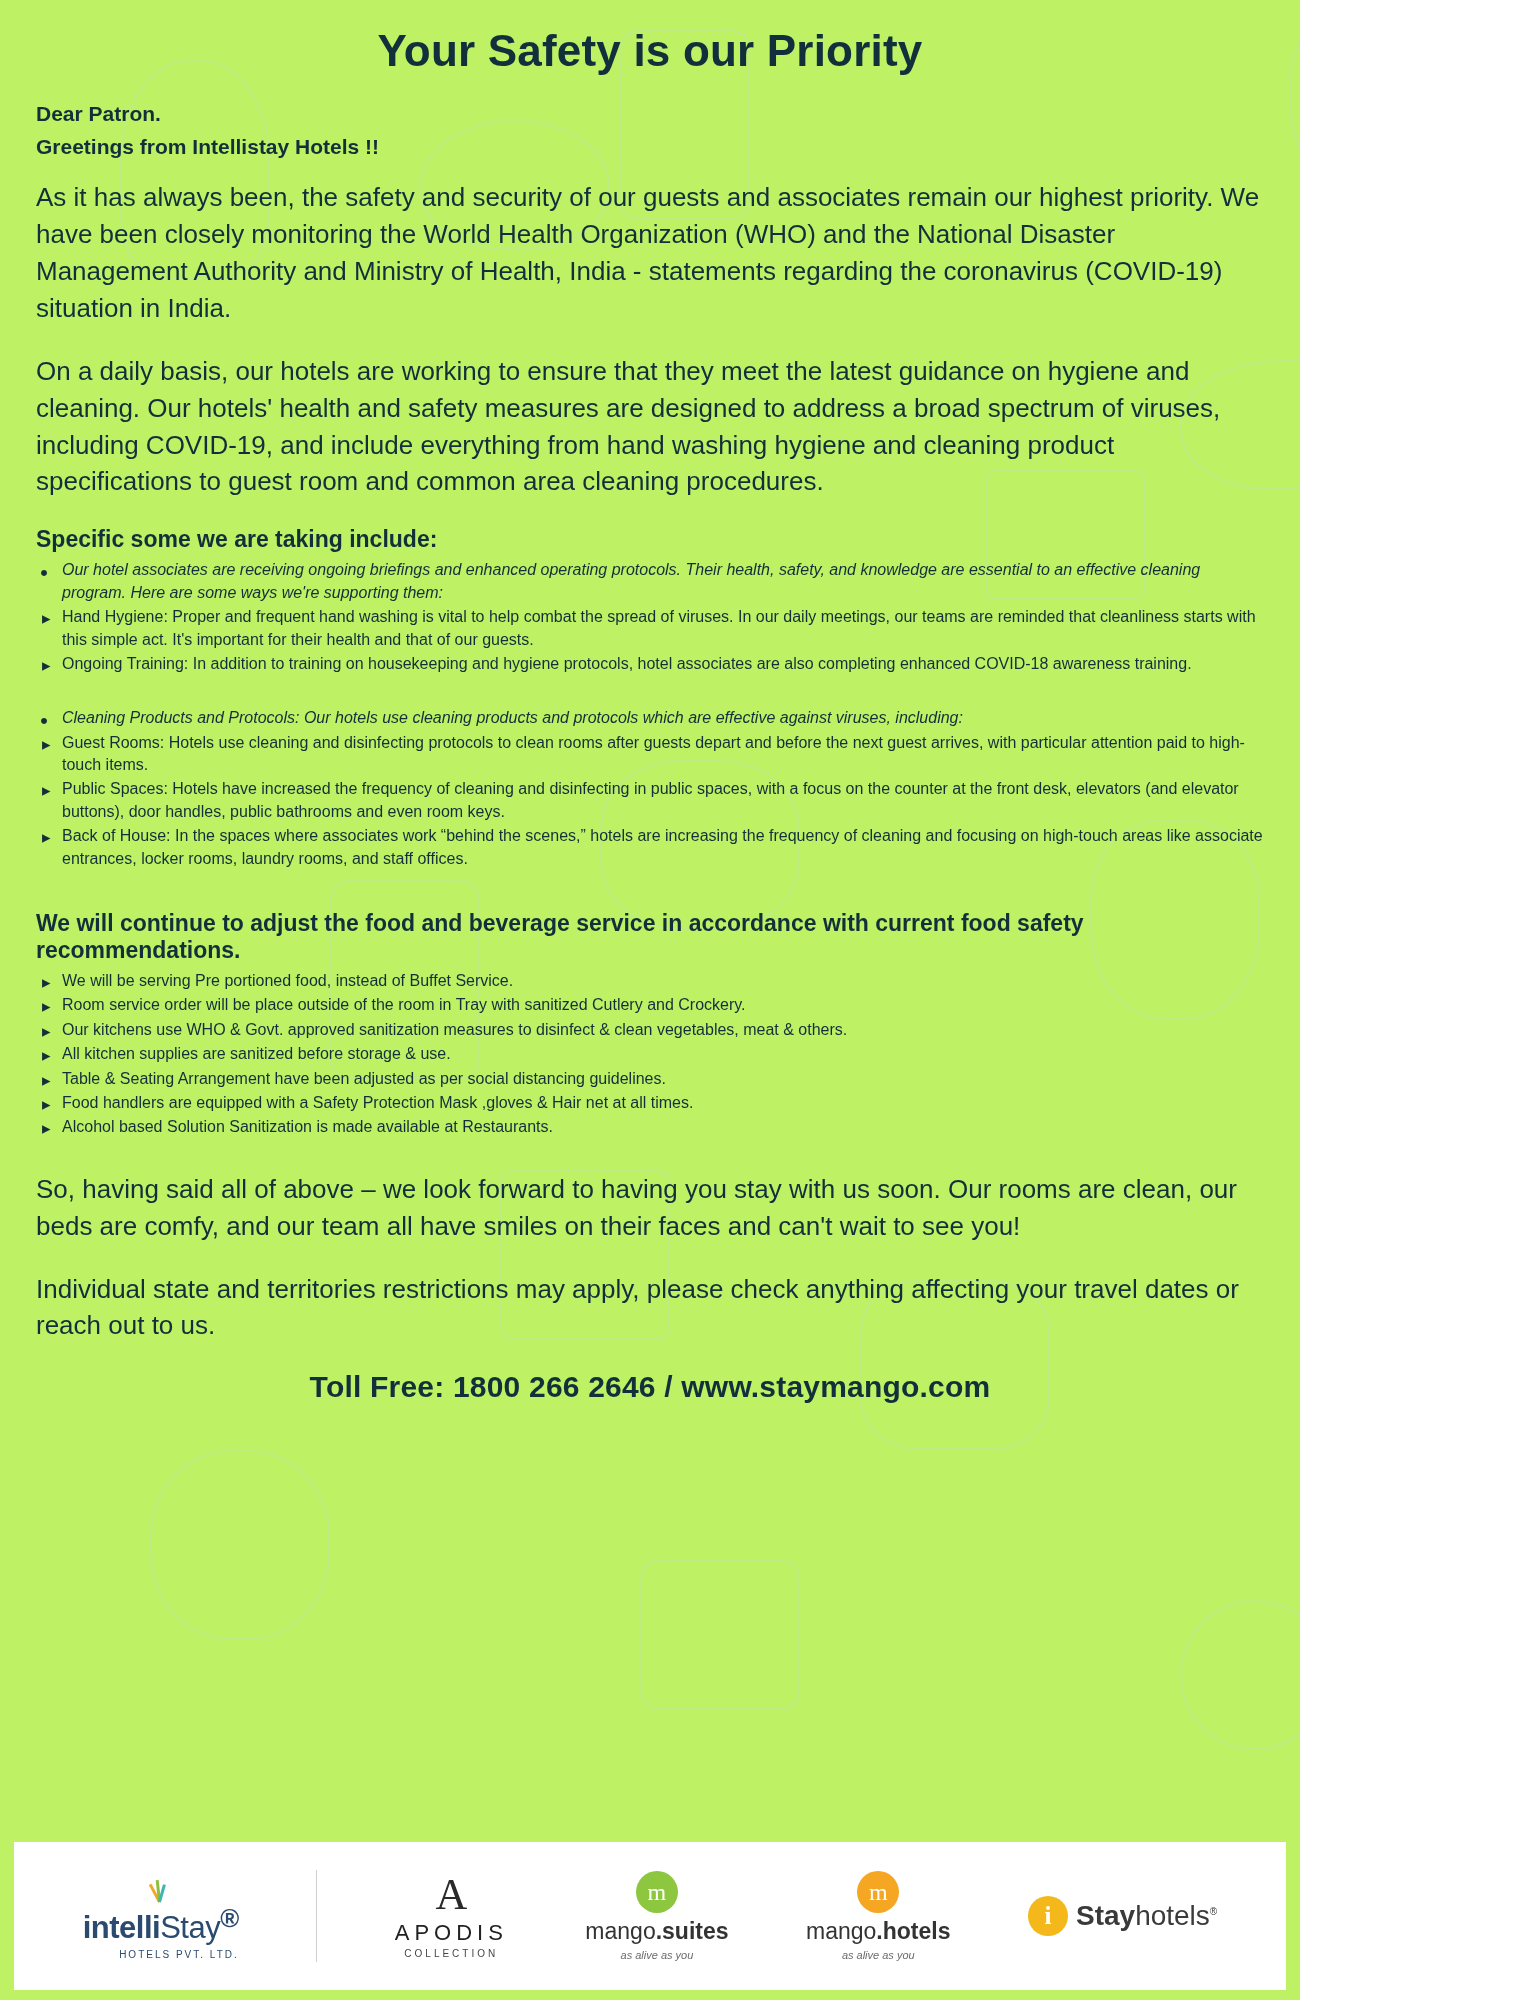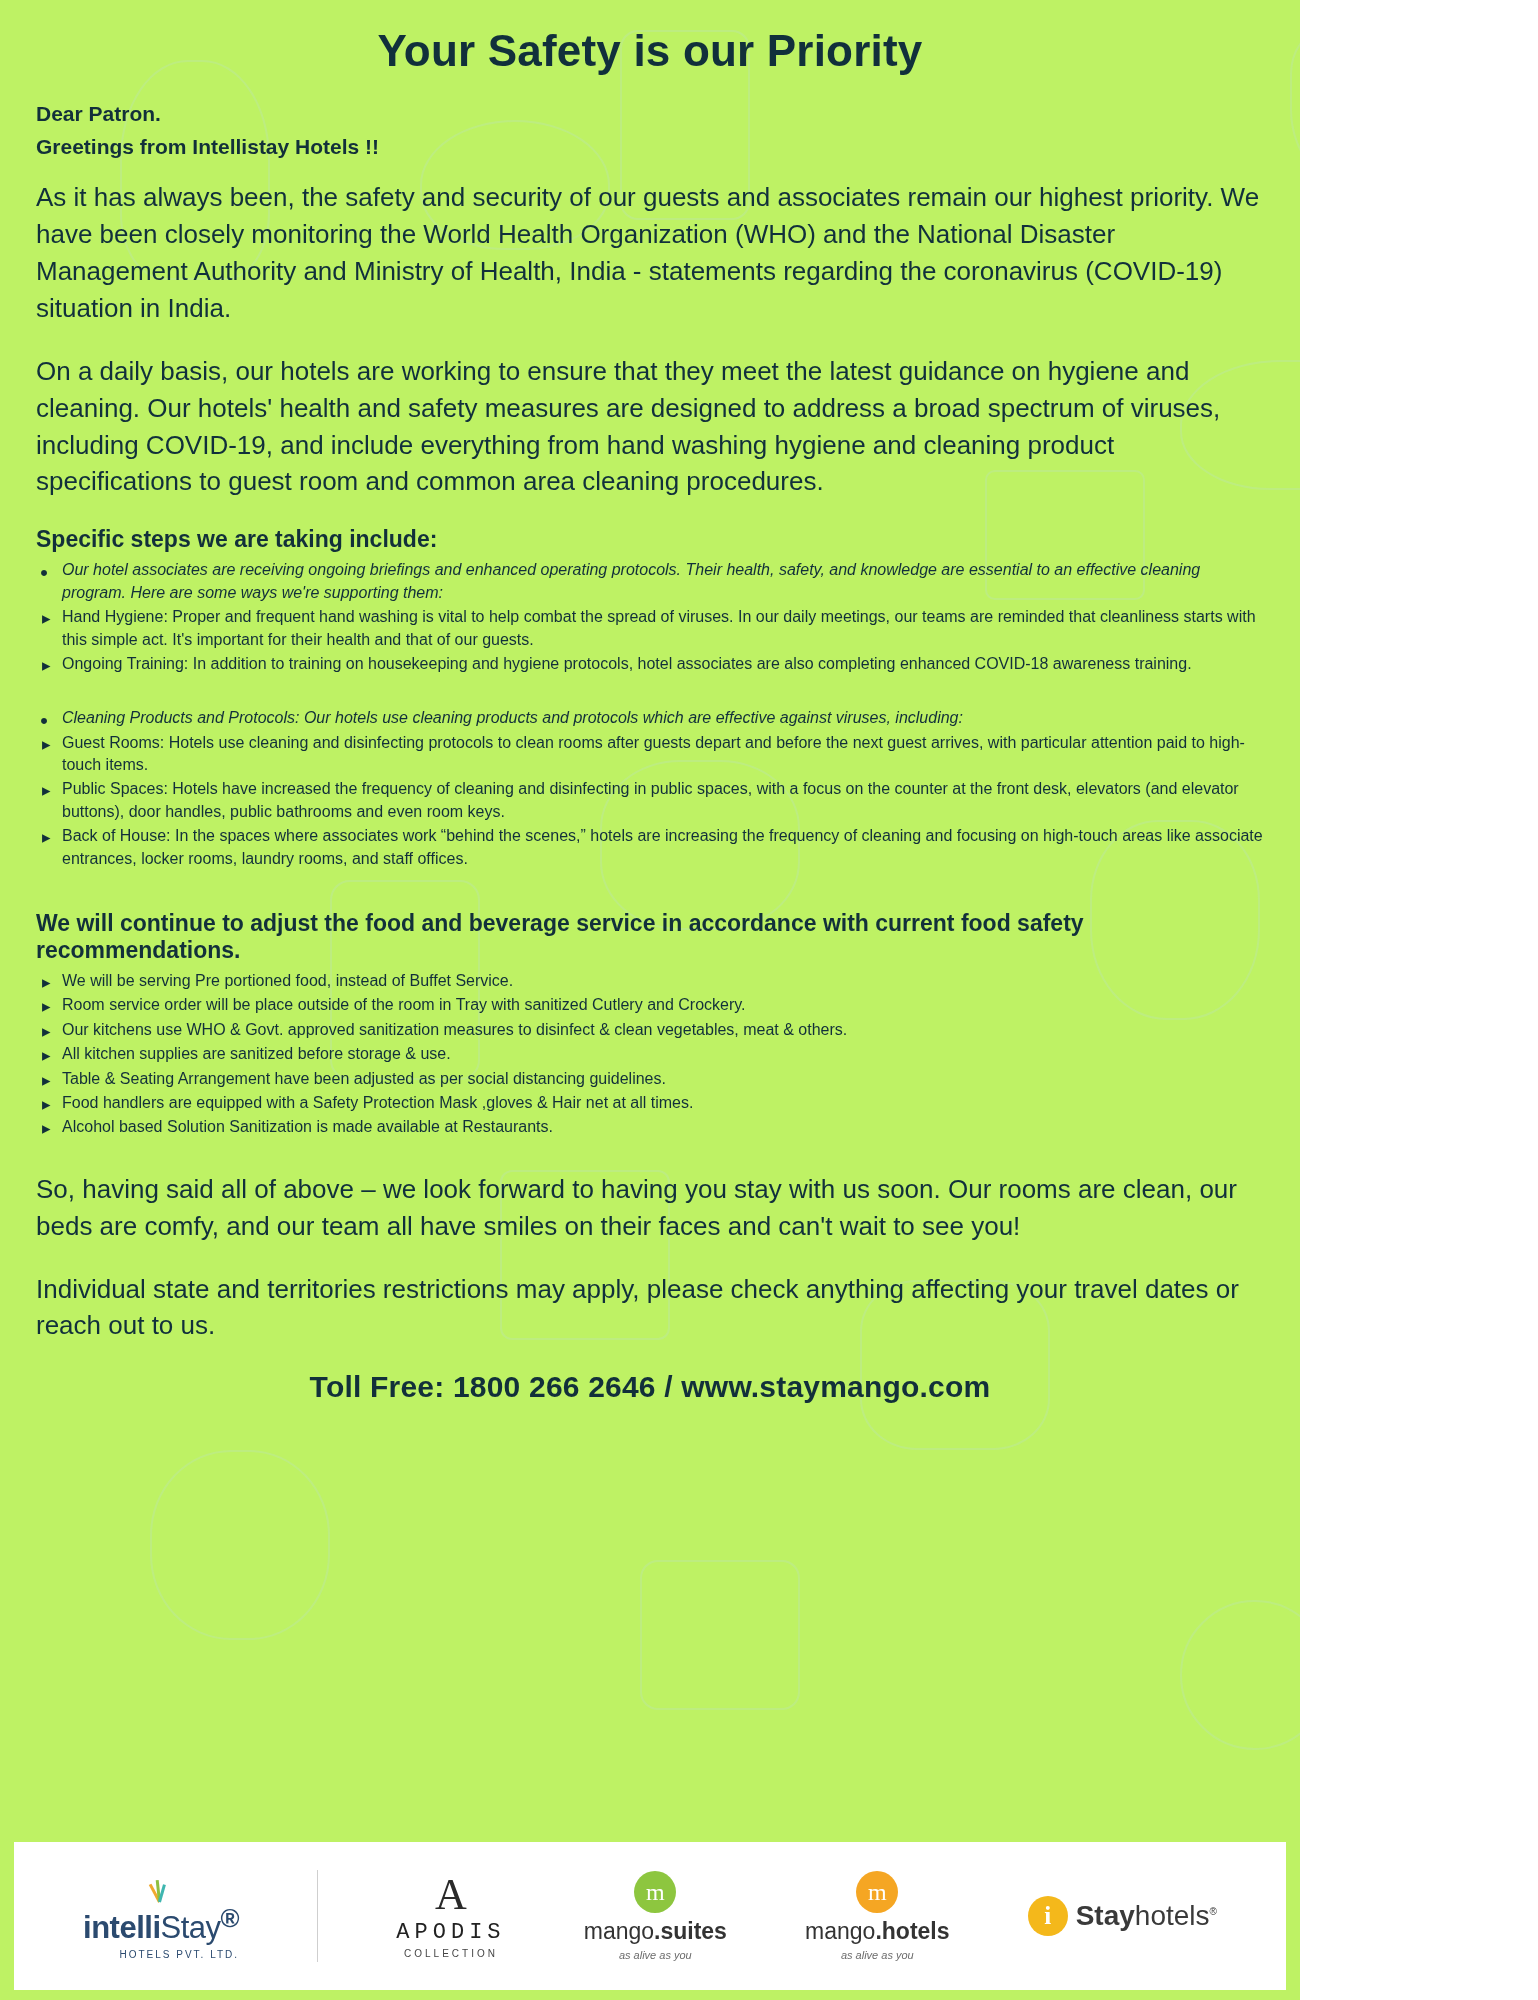--- a/index.html
+++ b/index.html
@@ -138,21 +138,21 @@
   .leaf i:nth-child(1){ transform: rotate(-28deg); background:#f0a92e; height:20px;}
   .leaf i:nth-child(2){ transform: rotate(-6deg); background:#8fbf3f;}
   .leaf i:nth-child(3){ transform: rotate(16deg); background:#3fb6b0; height:18px;}
   .divider {
     width: 1px; height: 92px; background: #cfcfcf;
   }
   .brand-apodis .glyph {
     font-size: 44px; color: #2a2a2a; font-family: "Liberation Serif", serif; line-height: 1;
   }
   .brand-apodis .word {
-    font-size: 22px; letter-spacing: 5px; color: #222; font-family: Liberation Mono, monospace;
+    font-size: 22px; letter-spacing: 5px; color: #222; font-family: Liberation Sans, sans-serif;
     margin-top: 4px;
   }
   .brand-apodis .sub {
     font-size: 10px; letter-spacing: 3px; color: #444; margin-top: 3px;
   }
   .mango-badge {
     width: 42px; height: 42px; border-radius: 50%;
     margin: 0 auto 6px auto;
     display: flex; align-items: center; justify-content: center;
     color: #fff; font-size: 24px; font-family: "Liberation Serif", serif;
@@ -200,21 +200,21 @@
     <div class="title">Your Safety is our Priority</div>
 
     <div class="salutation">
       <div>Dear Patron.</div>
       <div>Greetings from Intellistay Hotels !!</div>
     </div>
 
     <p class="body">As it has always been, the safety and security of our guests and associates remain our highest priority. We have been closely monitoring the World Health Organization (WHO) and the National Disaster Management Authority and Ministry of  Health, India - statements regarding the coronavirus (COVID-19) situation in India.</p>
     <p class="body">On a daily basis, our hotels are working to ensure that they meet the latest guidance on hygiene and cleaning. Our hotels' health and safety measures are designed to address a broad spectrum of viruses, including COVID-19, and include everything from hand washing hygiene and cleaning product specifications to guest room and common area cleaning procedures.</p>
 
-    <div class="heading">Specific steps we are taking include:</div>
+    <div class="heading">Specific some we are taking include:</div>
     <ul class="list">
       <li class="dot italic">Our hotel associates are receiving ongoing briefings and enhanced operating protocols. Their health, safety, and knowledge are essential to an effective cleaning program. Here are some ways we're supporting them:</li>
       <li class="arrow">Hand Hygiene: Proper and frequent hand washing is vital to help combat the spread of viruses. In our daily meetings, our teams are reminded that cleanliness starts with this simple act. It's important for their health and that of our guests.</li>
       <li class="arrow">Ongoing Training: In addition to training on housekeeping and hygiene protocols, hotel associates are also completing enhanced COVID-18 awareness training.</li>
     </ul>
 
     <div class="gap-sm"></div>
 
     <ul class="list">
       <li class="dot italic">Cleaning Products and Protocols: Our hotels use cleaning products and protocols which are effective against viruses, including:</li>

